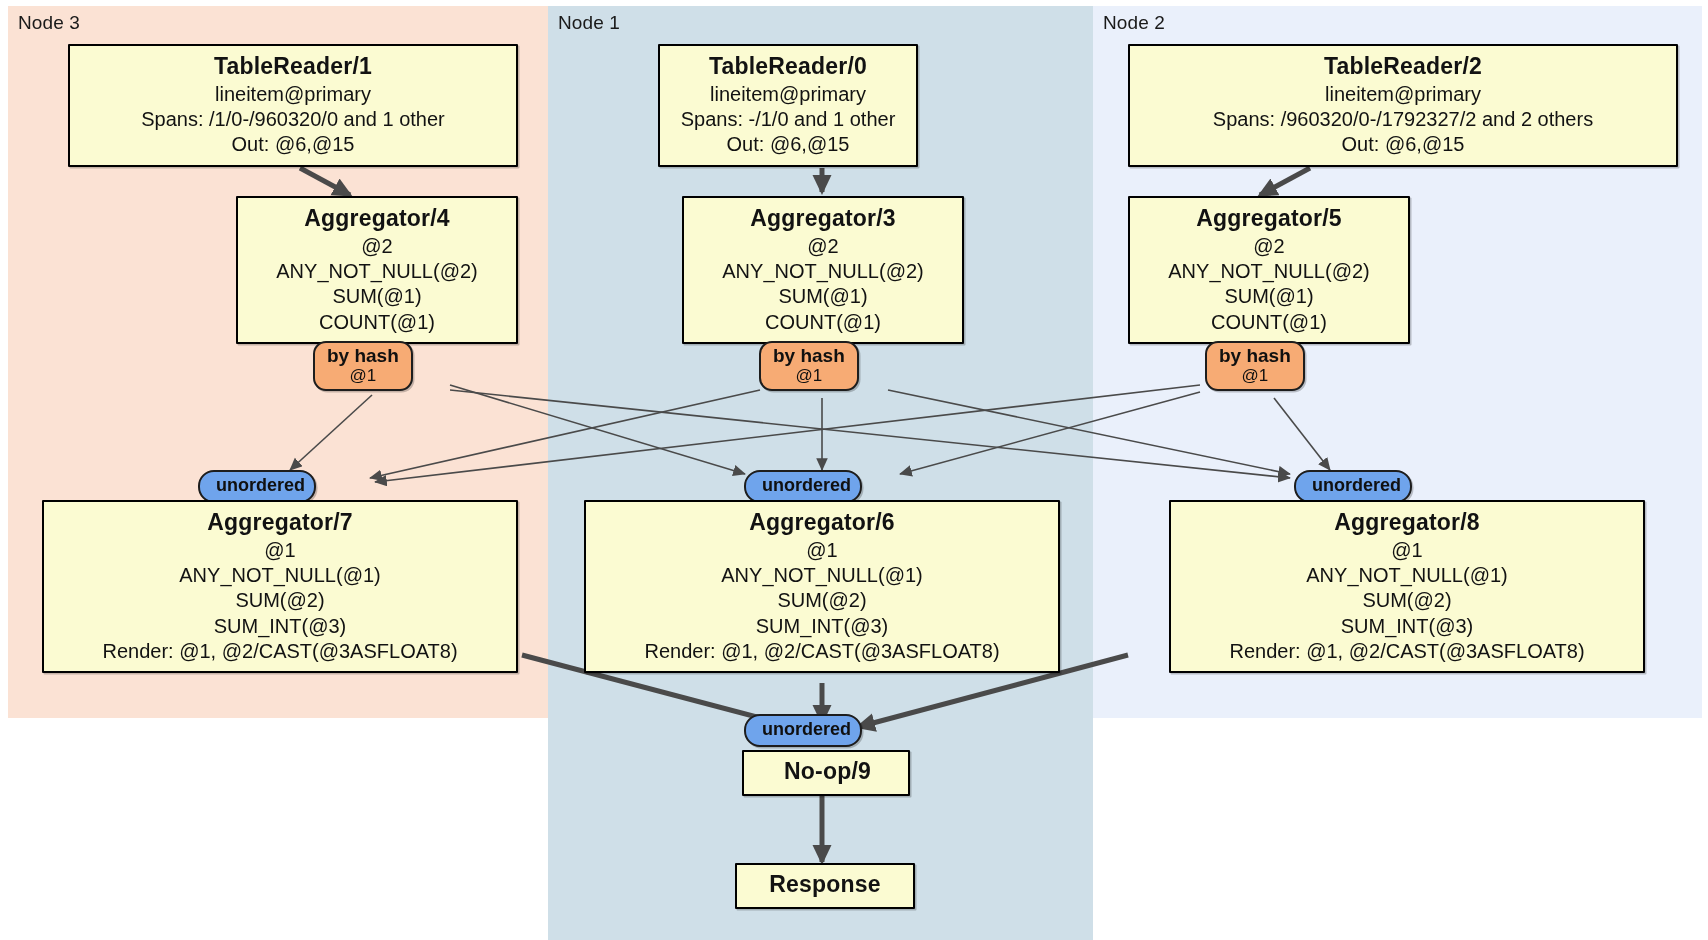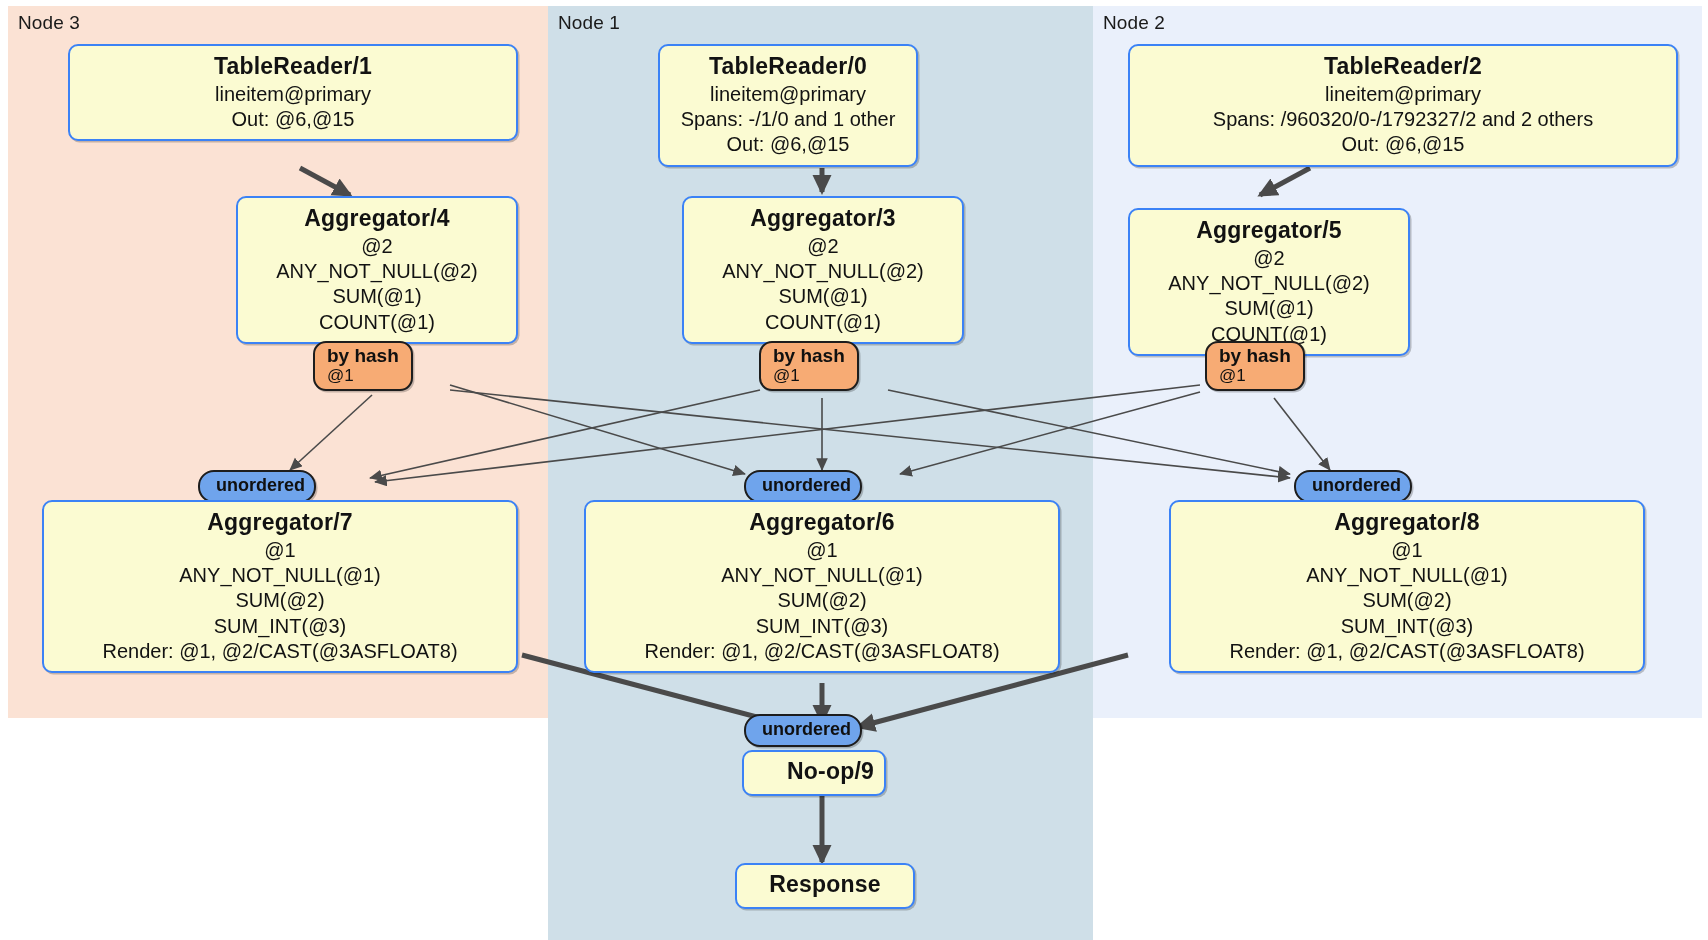--- a/index.html
+++ b/index.html
@@ -46,22 +46,22 @@
   #panel-node2 {
     left: 1093px; top: 6px; width: 609px; height: 712px;
     background: #eaf0fb;
   }
 
   
   .box {
     position: absolute;
     box-sizing: border-box;
     background: #fbfbd2;
-    border: 2px solid #3b82f6;
-    border-radius: 10px;
+    border: 2px solid #000000;
+    border-radius: 1px;
     text-align: center;
     font-family: "Liberation Sans", sans-serif;
     font-size: 20px;
     color: #121212;
     line-height: 1.26;
     padding: 6px 10px 7px 10px;
     box-shadow: 1.5px 1.5px 0 rgba(0,0,0,0.22);
   }
   .box .title {
     font-weight: bold;
@@ -74,21 +74,21 @@
     display: block;
     white-space: nowrap;
   }
 
   
   .badge {
     position: absolute;
     box-sizing: border-box;
     border: 2px solid #1d1d1d;
     border-radius: 14px;
-    text-align: left;
+    text-align: center;
     font-family: "Liberation Sans", sans-serif;
     font-weight: bold;
     color: #101010;
     line-height: 1.1;
     box-shadow: 1.5px 1.5px 0 rgba(0,0,0,0.22);
   }
   .badge.hash {
     background: #f7ab74;
     border-radius: 13px;
     font-size: 19px;
@@ -162,20 +162,21 @@
     <path class="edge-thick" marker-end="url(#ahThick)" d="M 522,655 L 795,727"></path>
     <path class="edge-thick" marker-end="url(#ahThick)" d="M 822,683 L 822,722"></path>
     <path class="edge-thick" marker-end="url(#ahThick)" d="M 1128,655 L 858,727"></path>
 
     <path class="edge-thick" marker-end="url(#ahThick)" d="M 822,790 L 822,862"></path>
   </svg>
 
   <div class="box" id="tr1" style="left:68px; top:44px; width:450px;">
     <span class="title">TableReader/1</span>
     <span class="line">lineitem@primary</span>
+    <span class="line">Spans: /1/0-/960320/0 and 1 other</span>
     <span class="line">Out: @6,@15</span>
   </div>
 
   <div class="box" id="tr0" style="left:658px; top:44px; width:260px;">
     <span class="title">TableReader/0</span>
     <span class="line">lineitem@primary</span>
     <span class="line">Spans: -/1/0 and 1 other</span>
     <span class="line">Out: @6,@15</span>
   </div>
 
@@ -195,21 +196,21 @@
   </div>
 
   <div class="box" id="agg3" style="left:682px; top:196px; width:282px;">
     <span class="title">Aggregator/3</span>
     <span class="line">@2</span>
     <span class="line">ANY_NOT_NULL(@2)</span>
     <span class="line">SUM(@1)</span>
     <span class="line">COUNT(@1)</span>
   </div>
 
-  <div class="box" id="agg5" style="left:1128px; top:196px; width:282px;margin-top:12px;">
+  <div class="box" id="agg5" style="left:1128px; top:196px; width:282px;">
     <span class="title">Aggregator/5</span>
     <span class="line">@2</span>
     <span class="line">ANY_NOT_NULL(@2)</span>
     <span class="line">SUM(@1)</span>
     <span class="line">COUNT(@1)</span>
   </div>
 
   <div class="badge hash" id="hash-left" style="left:313px; top:341px;">
     <span>by hash</span>
     <span class="sub">@1</span>
@@ -259,21 +260,21 @@
     <span class="line">ANY_NOT_NULL(@1)</span>
     <span class="line">SUM(@2)</span>
     <span class="line">SUM_INT(@3)</span>
     <span class="line">Render: @1, @2/CAST(@3ASFLOAT8)</span>
   </div>
 
   <div class="badge unordered" id="unord-final" style="left:744px; top:714px;">
     <span>unordered</span>
   </div>
 
-  <div class="box" id="noop9" style="left:742px; top:750px; width:144px; padding:5px 10px 7px 13px;text-align:right;">
+  <div class="box" id="noop9" style="left:742px; top:750px; width:168px; padding:5px 10px 7px 13px;">
     <span class="title">No-op/9</span>
   </div>
 
   <div class="box" id="response" style="left:735px; top:863px; width:180px; padding:5px 10px 7px 10px;">
     <span class="title">Response</span>
   </div>
 
 </div>
 
 </body></html>

